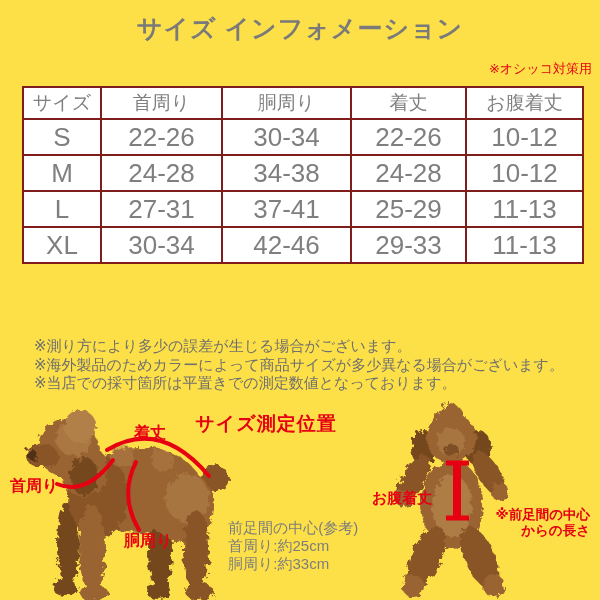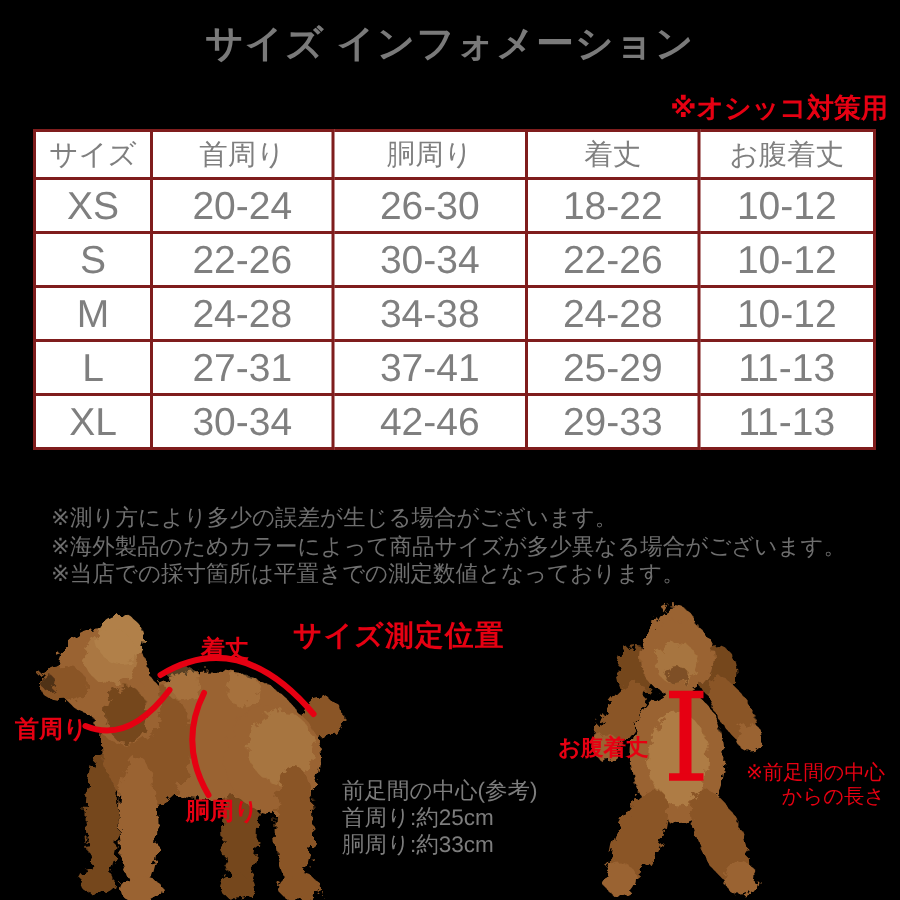--- a/index.html
+++ b/index.html
@@ -1,24 +1,24 @@
 <!DOCTYPE html>
 <html><head>
 <meta charset="utf-8">
 <style>
   html,body{margin:0;padding:0;background:#fff;}
   body{width:600px;height:600px;overflow:hidden;
        font-family:"Liberation Sans","DejaVu Sans",sans-serif;}
-  .page{position:relative;width:600px;height:600px;background:#000000;}
+  .page{position:relative;width:600px;height:600px;background:#fde047;}
 
   .page-title{position:absolute;top:12px;left:0;width:600px;text-align:center;
     font-size:25px;font-weight:bold;color:#7a7a7a;letter-spacing:1px;}
   .unit-label{position:absolute;top:47px;left:0;width:600px;text-align:center;
     font-size:19px;font-weight:600;color:#6f6f6f;}
-  .pee-note{position:absolute;top:60px;right:8px;font-size:18px;font-weight:bold;color:#e60012;}
+  .pee-note{position:absolute;top:60px;right:8px;font-size:13px;font-weight:normal;color:#e60012;}
 
   table.size-table{position:absolute;left:22px;top:86px;border-collapse:collapse;
     table-layout:fixed;background:#fff;}
   table.size-table th,table.size-table td{border:2px solid #7f1d1d;text-align:center;
     vertical-align:middle;color:#7f7f7f;padding:0;}
   table.size-table th{height:30px;font-size:19px;font-weight:normal;}
   table.size-table td{height:34px;font-size:26px;}
 
   .notes{position:absolute;left:34px;top:337px;font-size:15px;color:#6f6f6f;line-height:18.5px;}
 
@@ -29,21 +29,21 @@
   #left-dog{left:2px;top:408px;}
   #right-dog{left:388px;top:406px;}
   #red-overlay{position:absolute;left:0;top:406px;pointer-events:none;}
 
   .red-label{position:absolute;color:#e60012;font-weight:bold;font-size:16px;white-space:nowrap;}
   .lbl-back{left:134px;top:423px;}
   .lbl-neck{left:10px;top:476px;}
   .lbl-girth{left:124px;top:531px;}
   .lbl-belly{left:372px;top:489px;font-size:15px;}
   .belly-note{position:absolute;left:484px;top:507px;width:106px;text-align:right;
-    color:#e60012;font-weight:normal;font-size:13.5px;line-height:15.5px;white-space:nowrap;}
+    color:#e60012;font-weight:bold;font-size:13.5px;line-height:15.5px;white-space:nowrap;}
 
   .model-info{position:absolute;left:228px;top:519px;font-size:15px;color:#7d7d7d;
     line-height:18px;white-space:nowrap;}
   .model-info .indent{padding-left:15px;}
 </style>
 </head>
 <body>
 
 <div class="page">
 
@@ -61,27 +61,20 @@
     <thead>
       <tr>
         <th>サイズ</th>
         <th>首周り</th>
         <th>胴周り</th>
         <th>着丈</th>
         <th>お腹着丈</th>
       </tr>
     </thead>
     <tbody>
-      <tr>
-        <td>XS</td>
-        <td>20-24</td>
-        <td>26-30</td>
-        <td>18-22</td>
-        <td>10-12</td>
-      </tr>
       <tr>
         <td>S</td>
         <td>22-26</td>
         <td>30-34</td>
         <td>22-26</td>
         <td>10-12</td>
       </tr>
       <tr>
         <td>M</td>
         <td>24-28</td>

